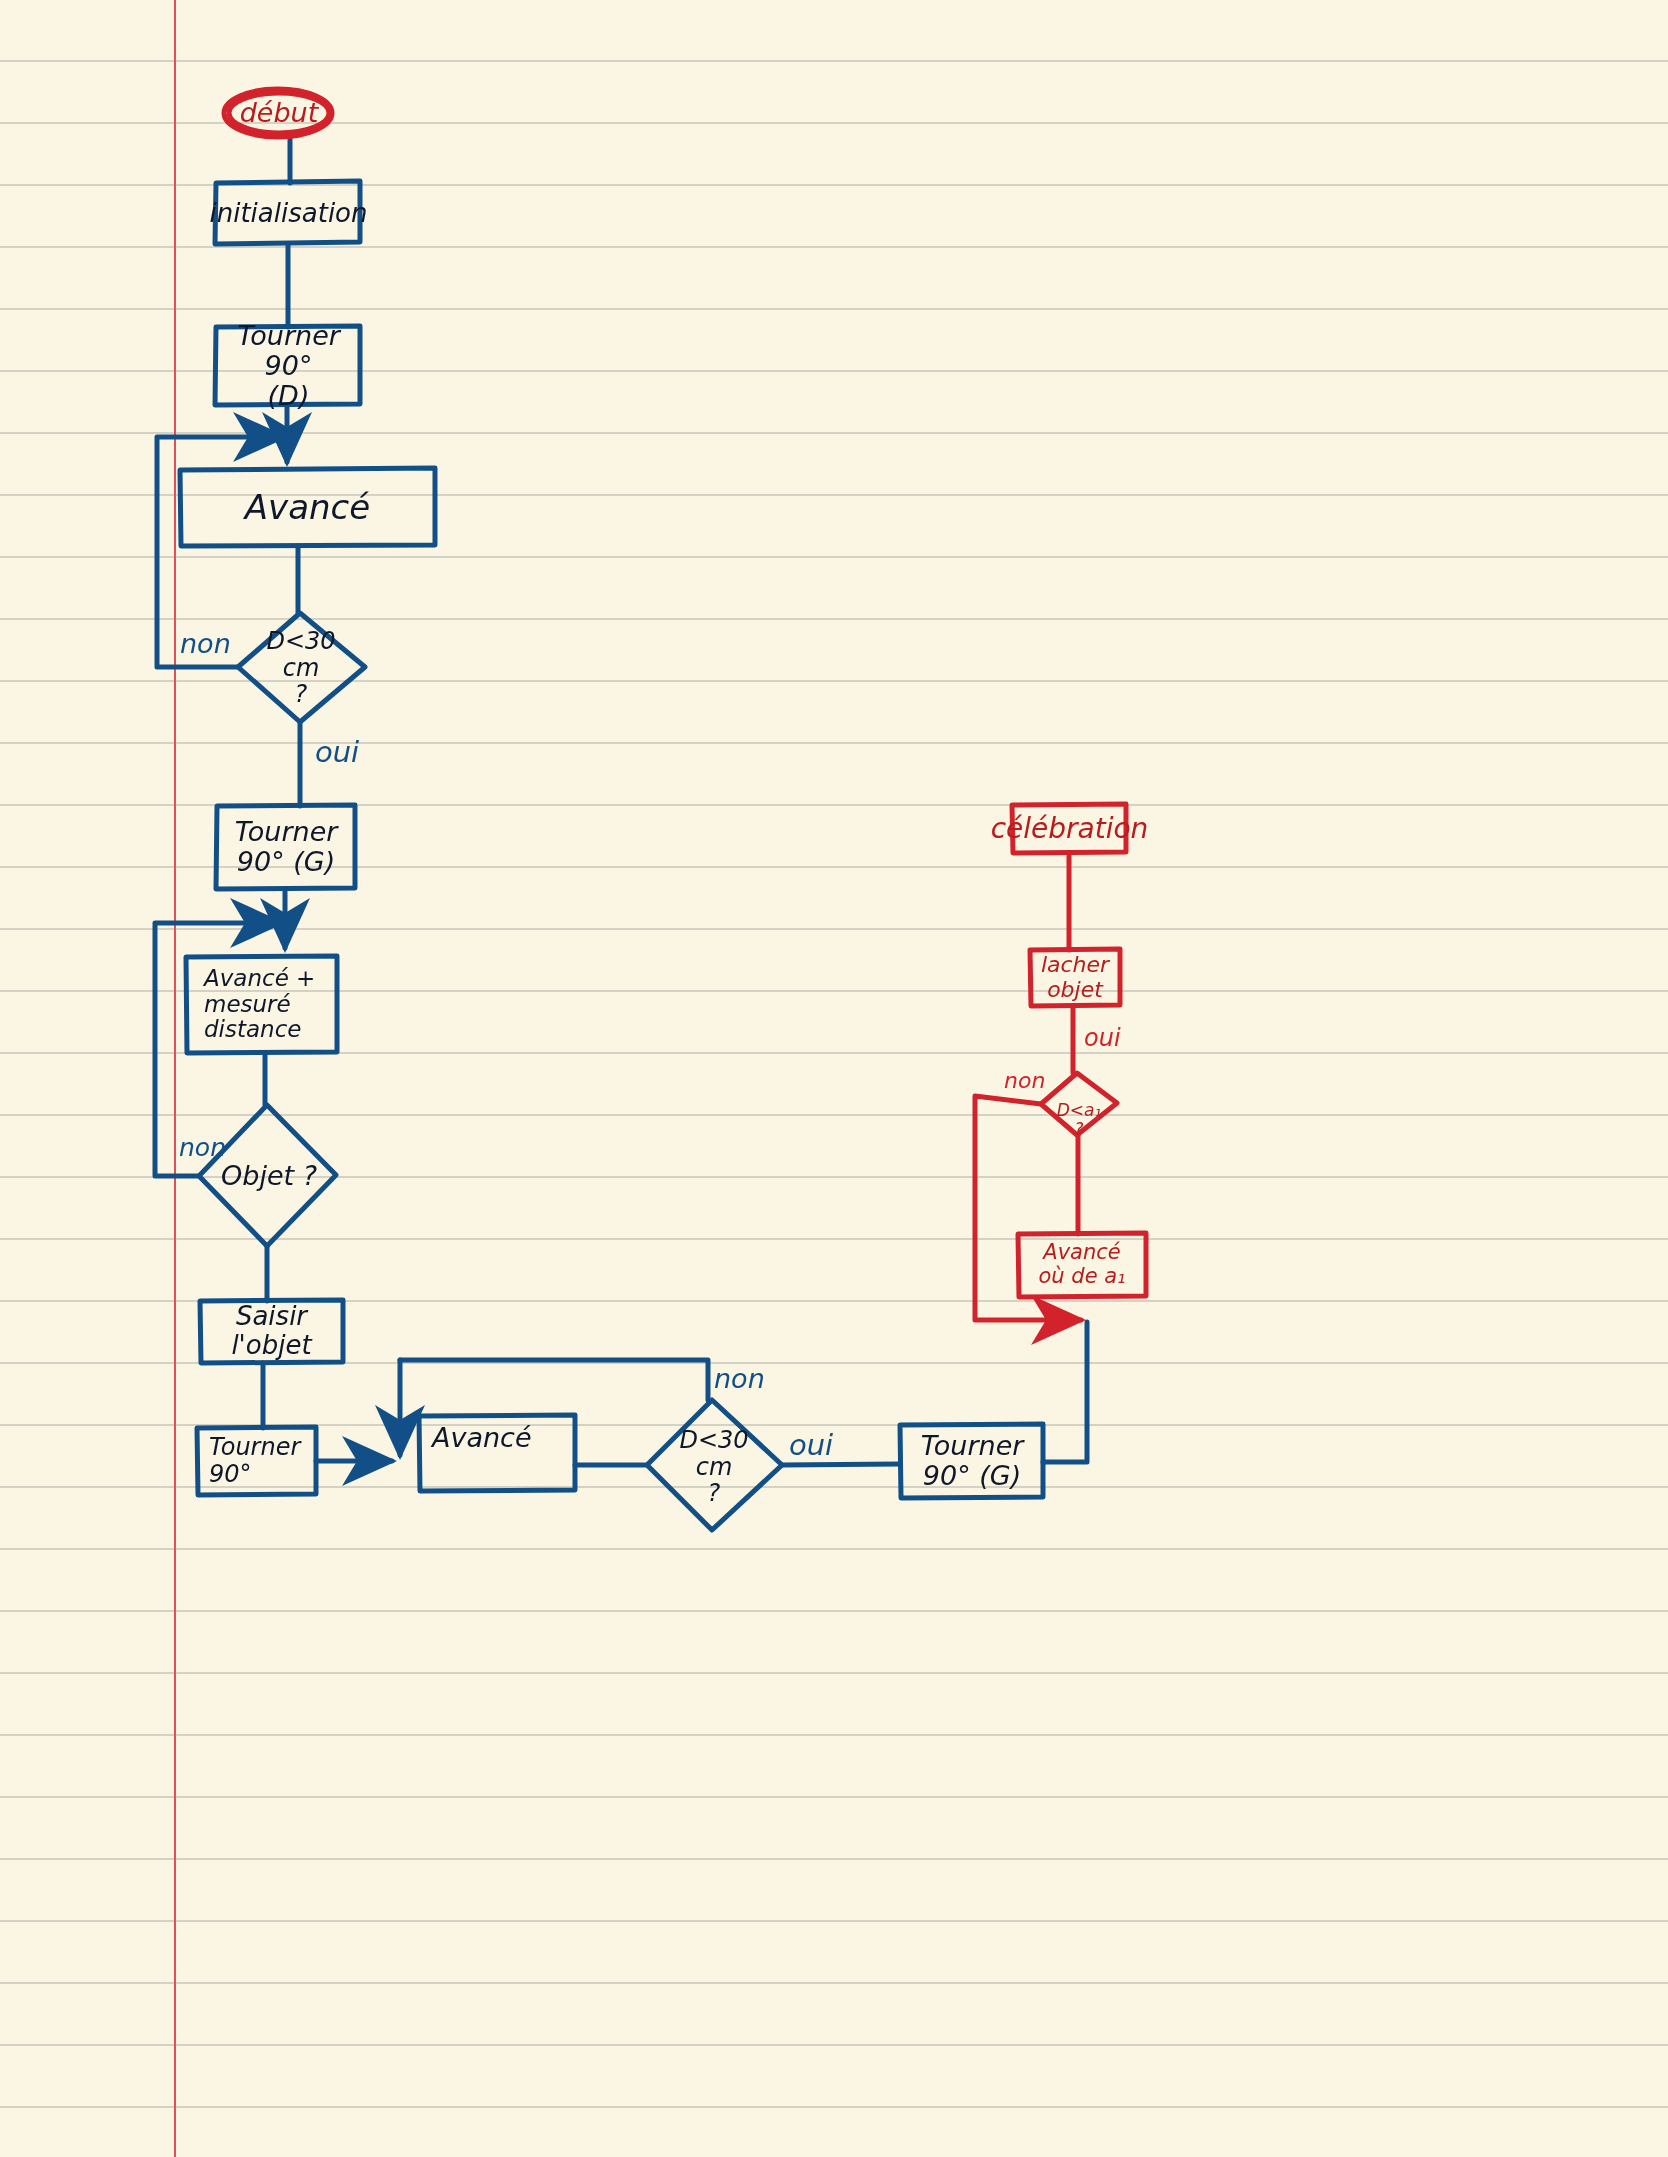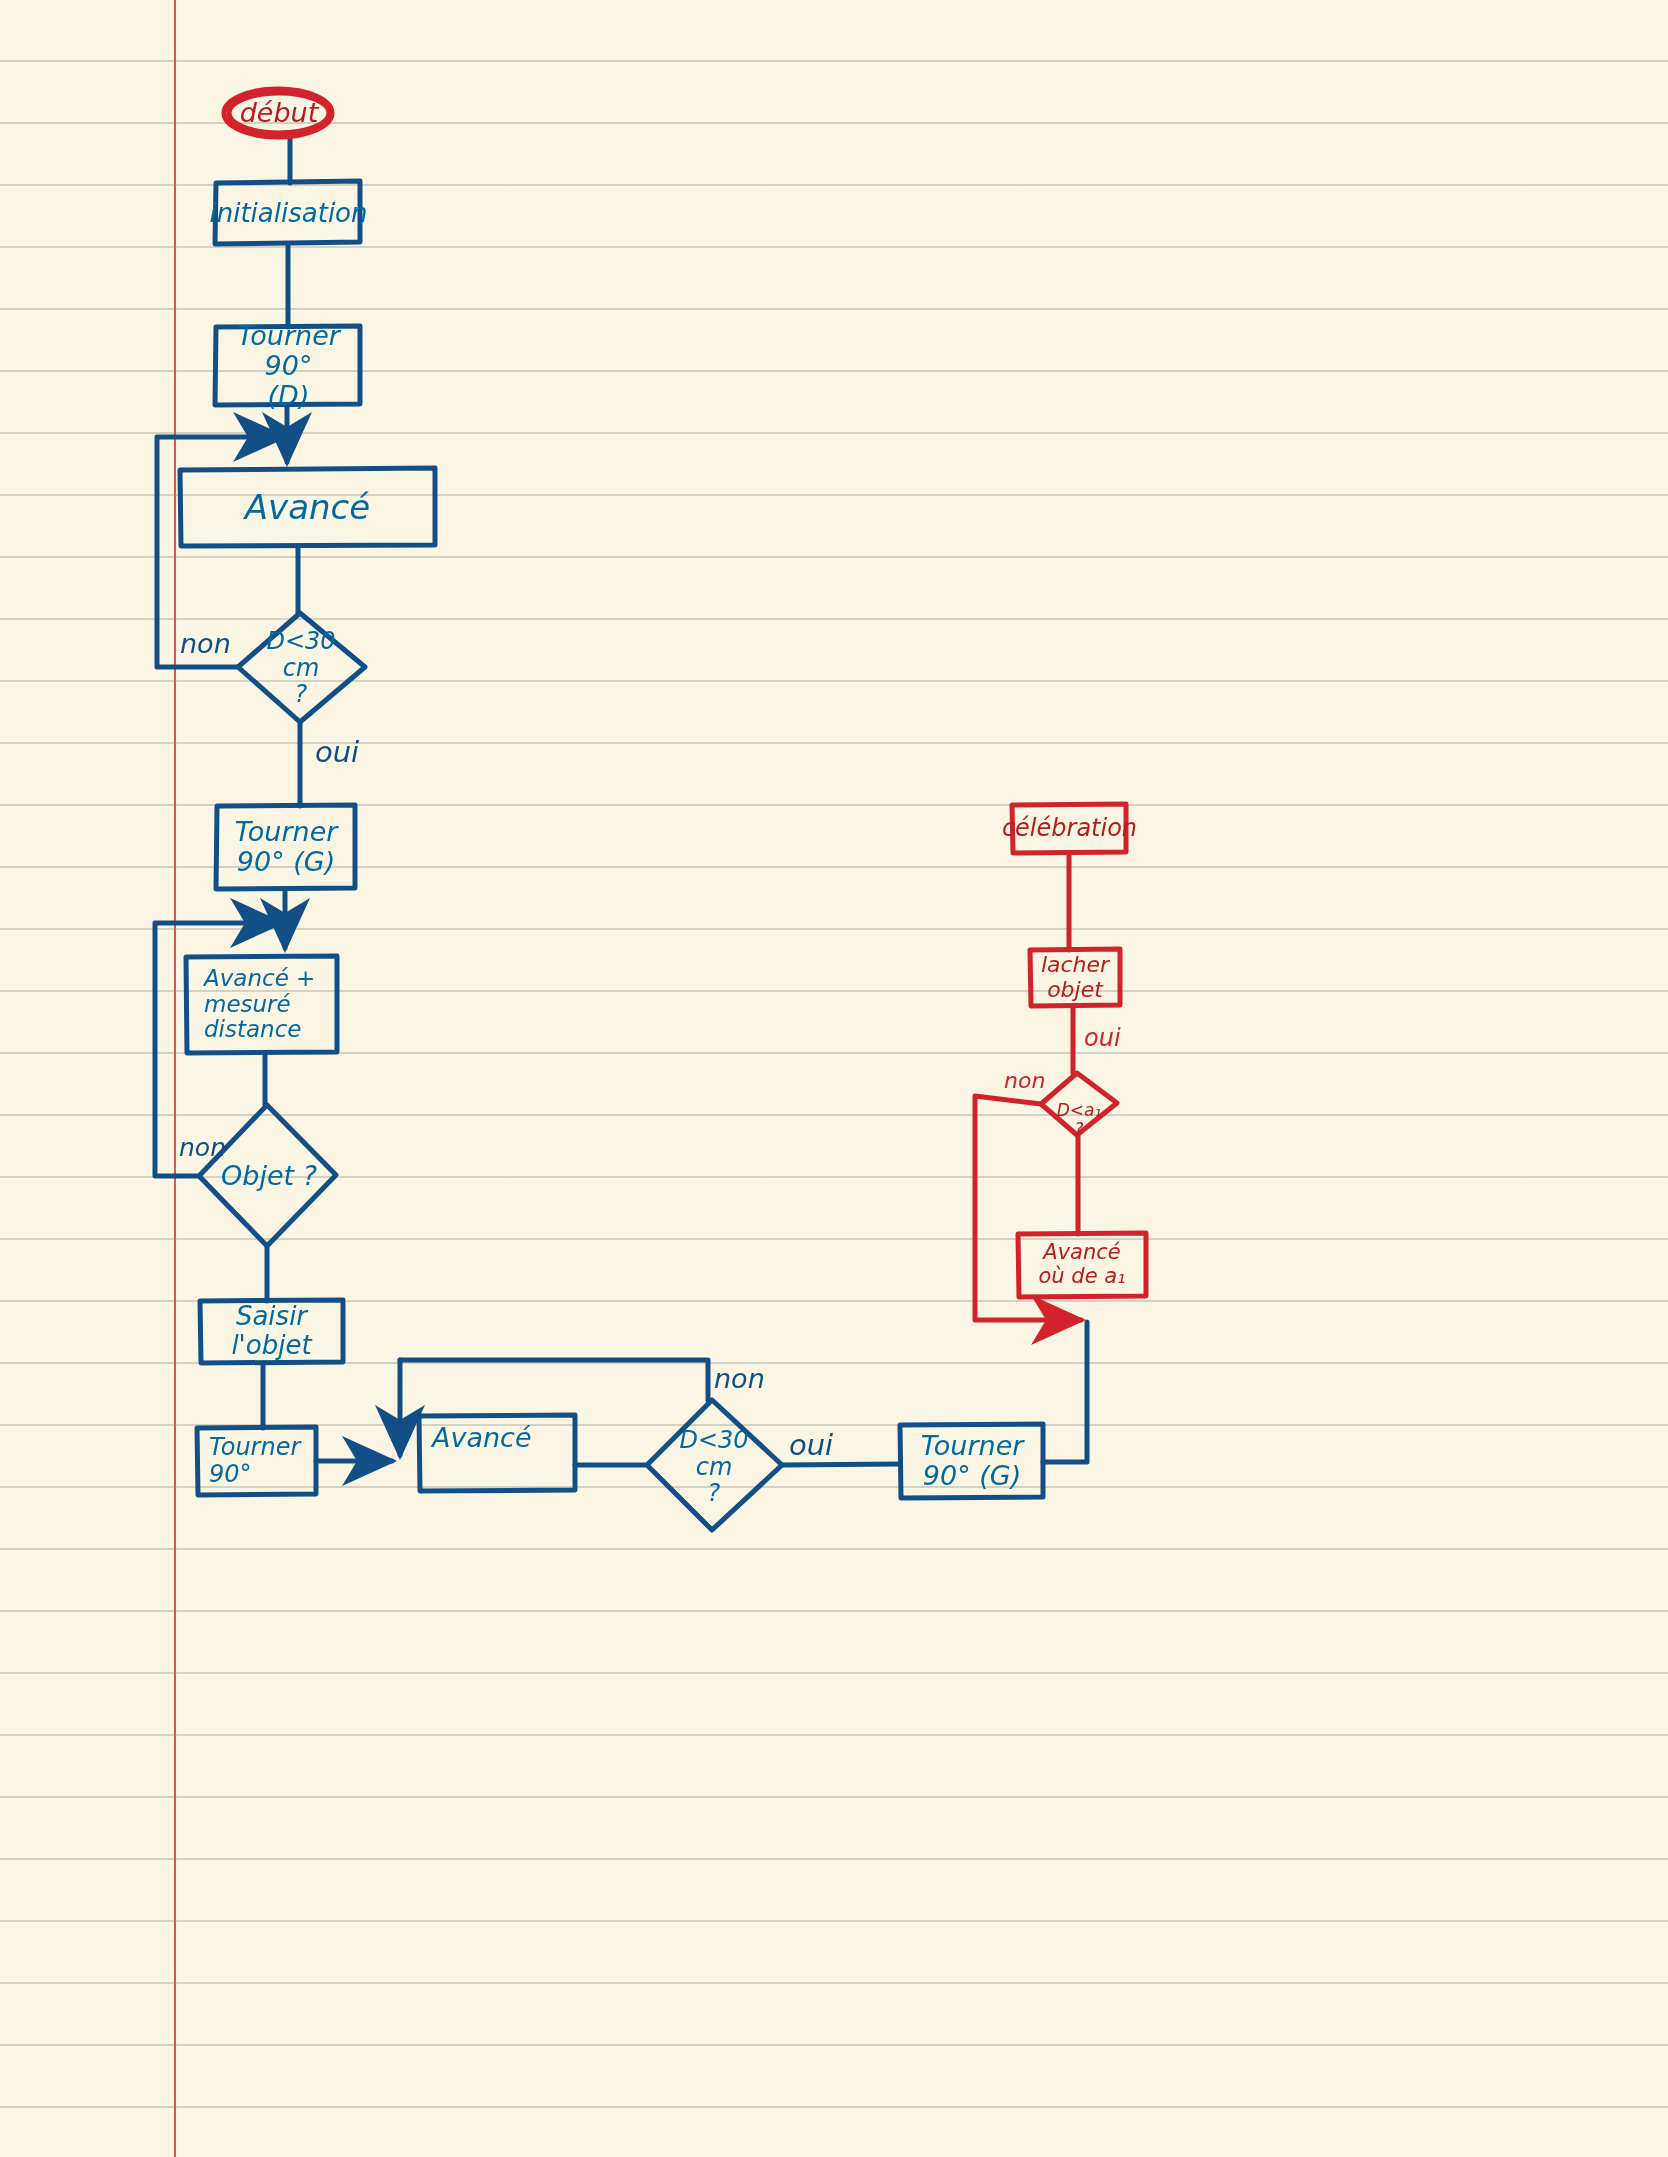--- a/index.html
+++ b/index.html
@@ -23,21 +23,21 @@
     position:absolute;left:174px;top:0;width:2px;height:2157px;
     background:#e0505a;
   }
   #canvas{position:absolute;inset:0;}
   svg{position:absolute;left:0;top:0;width:1668px;height:2157px;overflow:visible;}
 
   .node-label{
     position:absolute;
     display:flex;align-items:center;justify-content:center;
     text-align:center;
-    color:#0369a1;
+    color:#0f172a;
     font-family:"DejaVu Sans", sans-serif;
     font-style:italic;
     line-height:1.12;
     pointer-events:none;
     white-space:pre-line;
   }
   .node-label.red{color:#b91c1c;}
   .edge-label{
     position:absolute;color:#124f86;font-style:italic;
     font-family:"DejaVu Sans", sans-serif;
@@ -165,21 +165,21 @@
 
   <div class="node-label" style="left:424px;top:1415px;width:152px;height:76px;font-size:27px;justify-content:flex-start;padding-left:8px;box-sizing:border-box;text-align:left;align-items:flex-start;padding-top:8px;">Avancé</div>
 
   <div class="node-label" style="left:666px;top:1428px;width:96px;height:78px;font-size:24px;">D&lt;30
 cm
 ?</div>
 
   <div class="node-label" style="left:900px;top:1424px;width:144px;height:74px;font-size:27px;">Tourner
 90° (G)</div>
 
-  <div class="node-label red" style="left:1012px;top:804px;width:115px;height:49px;font-size:24px;">célébration</div>
+  <div class="node-label red" style="left:1012px;top:804px;width:115px;height:49px;font-size:28px;">célébration</div>
 
   <div class="node-label red" style="left:1030px;top:949px;width:90px;height:57px;font-size:22px;font-style:italic;">lacher
 objet</div>
 
   <div class="node-label red" style="left:1048px;top:1080px;width:62px;height:48px;font-size:17px;margin-top:16px;">D&lt;a₁
 ?</div>
 
   <div class="node-label red" style="left:1018px;top:1233px;width:128px;height:64px;font-size:21px;">Avancé
 où de a₁</div>
 

